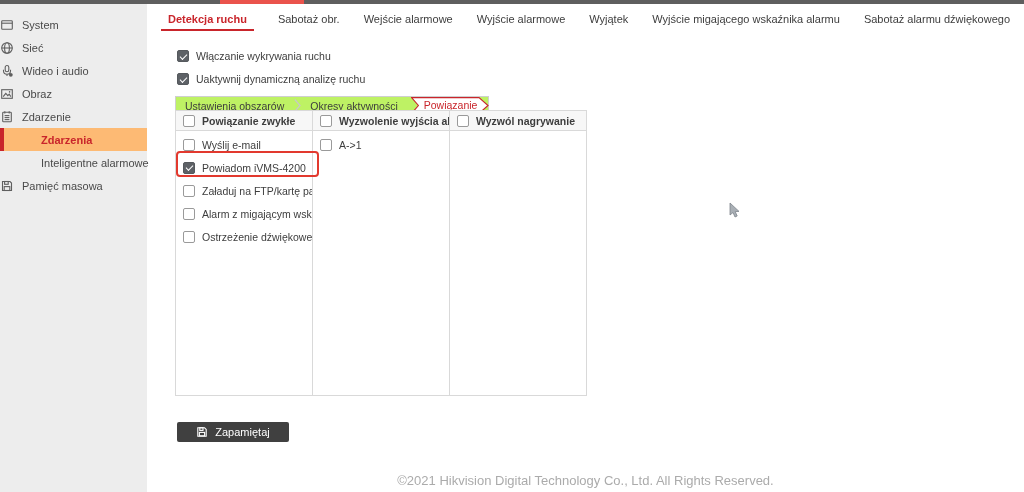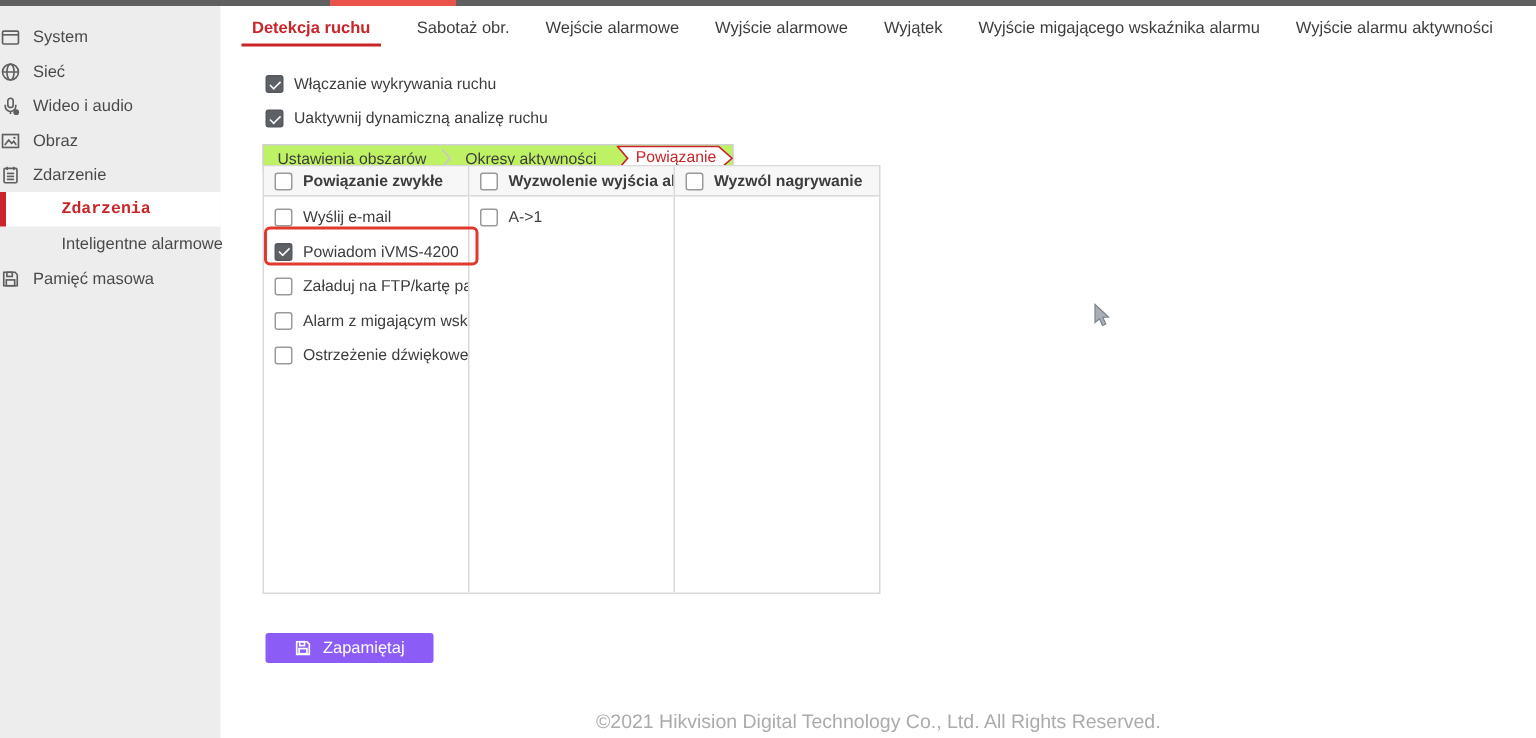--- a/index.html
+++ b/index.html
@@ -9,22 +9,22 @@
   
   .top-strip{position:absolute;top:0;left:0;width:1024px;height:4px;background:#5f5f5f;}
   .top-strip-accent{position:absolute;top:0;left:220px;width:84px;height:4px;background:#ea534c;}
 
   
   .sidebar{position:absolute;top:4px;left:0;width:147px;height:488px;background:#ededed;
            box-sizing:border-box;padding-top:9px;font-size:11px;color:#4a4a4a;}
   .side-item{height:23px;display:flex;align-items:center;cursor:default;white-space:nowrap;}
   .side-item .sicon{width:14px;height:14px;margin-right:8px;flex:0 0 14px;display:flex;align-items:center;}
   .side-item.indent{padding-left:41px;}
-  .side-item.selected{background:#ffffff;border-left:4px solid #c9252b;padding-left:37px;
-                      color:#c9252b;font-weight:bold;font-family:Liberation Mono, monospace;}
+  .side-item.selected{background:#fdba74;border-left:4px solid #c9252b;padding-left:37px;
+                      color:#c9252b;font-weight:bold;}
 
   
   .tabbar{position:absolute;left:147px;top:4px;right:0;height:32px;display:flex;align-items:flex-start;
           padding:9px 0 0 21px;box-sizing:border-box;font-size:11px;white-space:nowrap;}
   .tab{margin-right:24px;padding-bottom:4px;color:#3d3d3d;cursor:pointer;}
   .tab.active{color:#c9252b;font-weight:bold;border-bottom:2px solid #c9252b;
               padding-left:7px;padding-right:7px;margin-left:-7px;}
 
   
   .toggle-row{position:absolute;left:177px;display:flex;align-items:center;gap:7px;white-space:nowrap;}
@@ -51,21 +51,21 @@
   .lhead{height:19px;flex:0 0 19px;background:#f7f7f7;border-bottom:1px solid #d9d9d9;
          display:flex;align-items:center;gap:7px;padding-left:7px;font-weight:bold;white-space:nowrap;}
   .lbody{padding-top:2px;text-align:center;}
   .trow{height:23px;display:flex;align-items:center;gap:7px;padding-left:7px;white-space:nowrap;overflow:hidden;}
 
   
   .annotation{position:absolute;left:176px;top:151px;width:139px;height:22px;
               border:2px solid #e2392e;border-radius:4px;pointer-events:none;z-index:5;}
 
   
-  .save-btn{position:absolute;left:177px;top:422px;width:112px;height:20px;background:#8b5cf6;
+  .save-btn{position:absolute;left:177px;top:422px;width:112px;height:20px;background:#404040;
             color:#fff;border:none;border-radius:2px;display:flex;align-items:center;justify-content:center;
             gap:7px;font-size:11px;font-family:"Liberation Sans",sans-serif;cursor:pointer;}
 
   
   .footer{position:absolute;left:147px;right:0;top:473px;text-align:center;color:#ababab;font-size:13px;}
 
   
   .cursor{position:absolute;left:729px;top:202px;z-index:9;}
 </style>
 </head>
@@ -149,21 +149,21 @@
     </div>
   </div>
 
   <div class="tabbar">
     <span class="tab active">Detekcja ruchu</span>
     <span class="tab">Sabotaż obr.</span>
     <span class="tab">Wejście alarmowe</span>
     <span class="tab">Wyjście alarmowe</span>
     <span class="tab">Wyjątek</span>
     <span class="tab">Wyjście migającego wskaźnika alarmu</span>
-    <span class="tab">Wyjście alarmu aktywności</span>
+    <span class="tab">Sabotaż alarmu dźwiękowego</span>
   </div>
 
   <div class="toggle-row" style="top:50px;">
     <span class="cb checked"></span>
     <span>Włączanie wykrywania ruchu</span>
   </div>
   <div class="toggle-row" style="top:73px;">
     <span class="cb checked"></span>
     <span>Uaktywnij dynamiczną analizę ruchu</span>
   </div>

